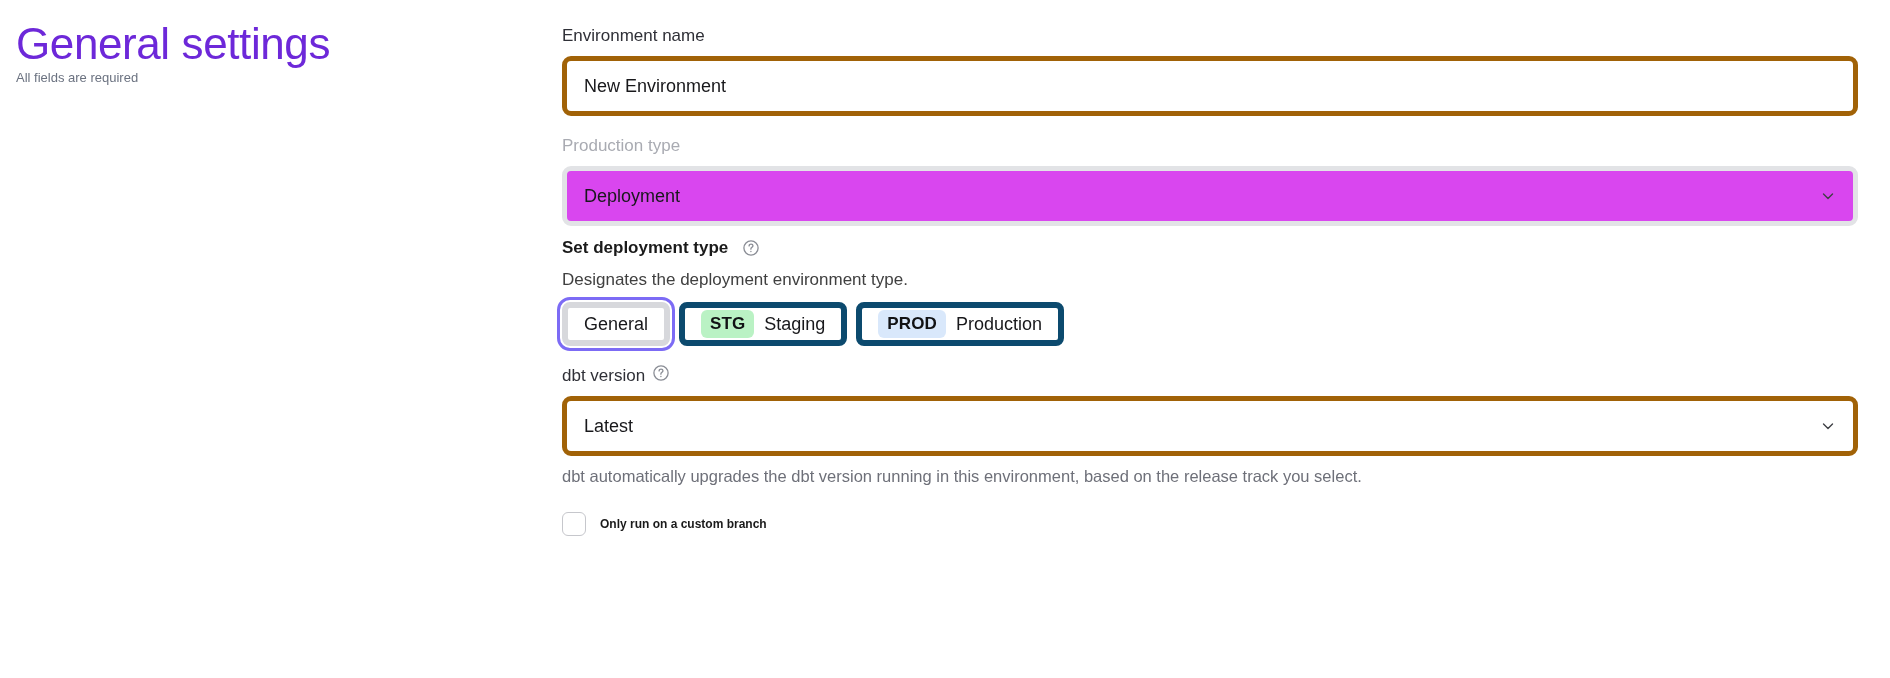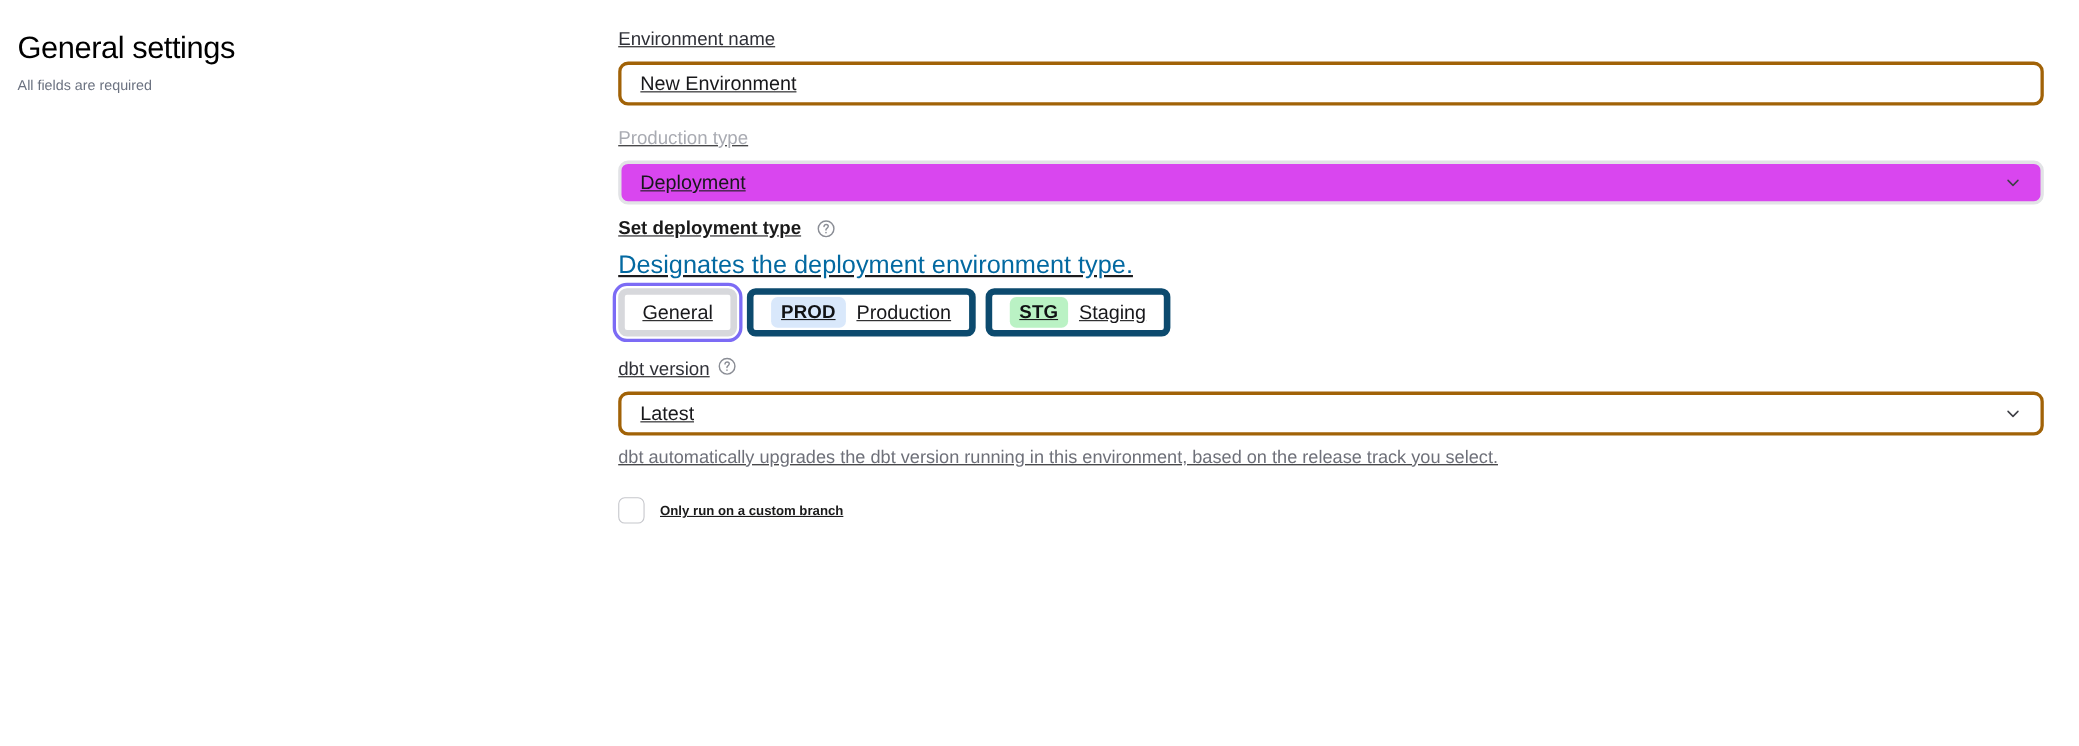--- a/index.html
+++ b/index.html
@@ -25,41 +25,40 @@
   }
 
   
   .left-col {
     width: 562px;
     flex: 0 0 562px;
     padding-left: 16px;
     padding-top: 10px;
   }
   .page-title {
-    font-size: 28px;
+    font-size: 44px;
     line-height: 40px;
     font-weight: 400;
     letter-spacing: -0.4px;
-    color: #000000;
+    color: #6d28d9;
     margin: 0 0 2px 0;
   }
   .page-subtitle {
     font-size: 13px;
     line-height: 24px;
     font-weight: 400;
     color: #6b7280;
     margin: 0;
   }
 
   
   .form-col {
     flex: 1 1 auto;
     padding-right: 32px;
     padding-top: 10px;
-    text-decoration: underline;
   }
 
   .field-group { margin-bottom: 0; }
 
   .field-label {
     font-size: 17px;
     line-height: 24px;
     font-weight: 400;
     color: #2f3037;
     margin-bottom: 8px;
@@ -80,22 +79,22 @@
     width: 18px;
     height: 18px;
     flex: 0 0 18px;
     color: #8a8d95;
   }
   .help-icon svg { display: block; }
 
   .text-input,
   .select-box {
     width: 100%;
-    height: 40px;
-    border: 3px solid #a16207;
+    height: 60px;
+    border: 5px solid #a16207;
     border-radius: 9px;
     background: #ffffff;
     display: flex;
     align-items: center;
     padding: 0 17px;
     font-size: 18px;
     line-height: 24px;
     color: #18181b;
   }
   .select-box {
@@ -126,23 +125,23 @@
     font-size: 16.5px;
     line-height: 24px;
     color: #6e7079;
     margin-top: 8px;
   }
 
   .spacer-18 { height: 18px; }
   .spacer-10 { height: 10px; }
 
   .section-desc {
-    font-size: 23px;
-    line-height: 24px;
-    color: #0369a1;
+    font-size: 17px;
+    line-height: 24px;
+    color: #404040;
     margin-top: 6px;
     margin-bottom: 10px;
   }
 
   
   .seg-row {
     display: flex;
     align-items: center;
     gap: 9px;
   }
@@ -251,27 +250,27 @@
       </div>
       <div class="section-desc">Designates the deployment environment type.</div>
 
       <div class="seg-row">
 
         <button class="seg-btn focused">
           <span>General</span>
         </button>
 
         <button class="seg-btn">
+          <span class="seg-badge badge-stg">STG</span>
+          <span>Staging</span>
+        </button>
+
+        <button class="seg-btn">
           <span class="seg-badge badge-prod">PROD</span>
           <span>Production</span>
-        </button>
-
-        <button class="seg-btn">
-          <span class="seg-badge badge-stg">STG</span>
-          <span>Staging</span>
         </button>
 
       </div>
     </div>
 
     <div class="spacer-18"></div>
 
     <div class="field-group">
       <div class="field-label" style="display:flex;align-items:flex-start;gap:7px;">
         <span>dbt version</span>

